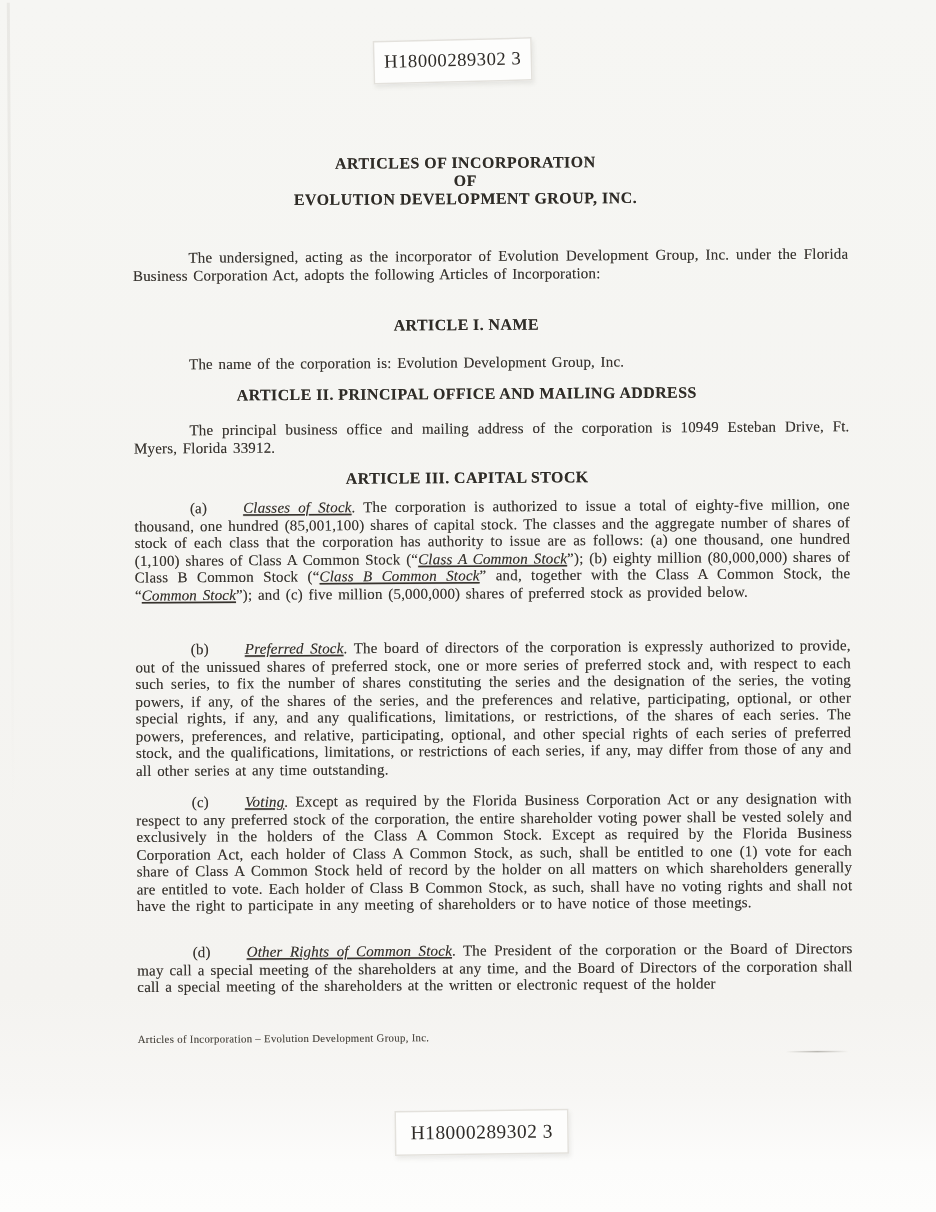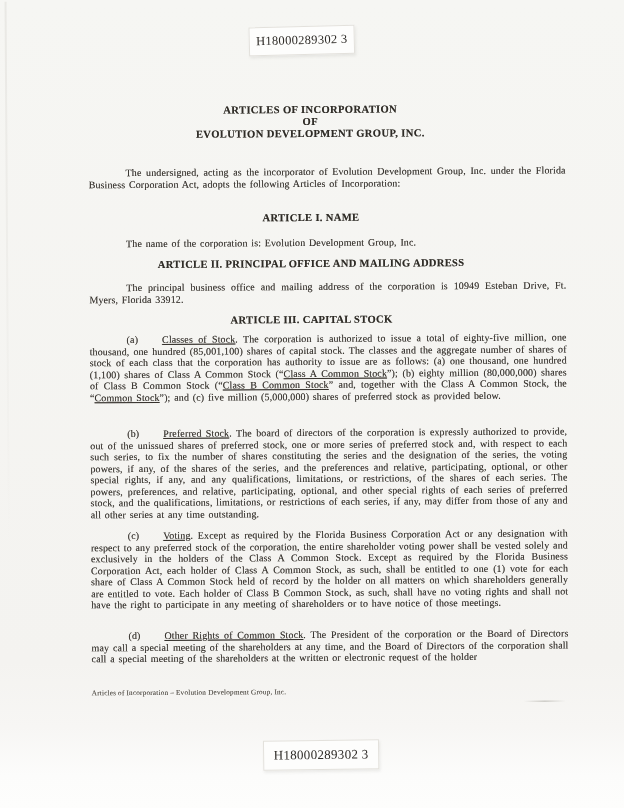--- a/index.html
+++ b/index.html
@@ -51,21 +51,21 @@
     text-shadow:0 0 .3px rgba(54,50,45,.5);
   }
   .intro{top:166px;text-indent:37px;}
   .p-name{top:237px;text-indent:37px;text-align:left;}
   .p-office{top:281px;text-indent:37px;}
   .p-a{top:333px;}
   .p-b{top:427px;}
   .p-c{top:529px;}
   .p-d{top:629px;}
   .plabel{margin-left:37px;padding-right:24px;}
-  .u{text-decoration:underline;text-underline-offset:1px;}
+  .u{text-decoration:underline;text-underline-offset:1px;font-style:italic;}
   .footer{
     position:absolute;left:90px;top:688px;
     font-size:7.2px;letter-spacing:.2px;color:#4a463f;
     text-shadow:0 0 .3px rgba(74,70,63,.4);
   }
   .crease{
     position:absolute;left:522px;top:702px;width:42px;height:1px;
     background:linear-gradient(90deg,rgba(150,148,143,0),#b9b7b1,rgba(150,148,143,0));
   }
 </style>

